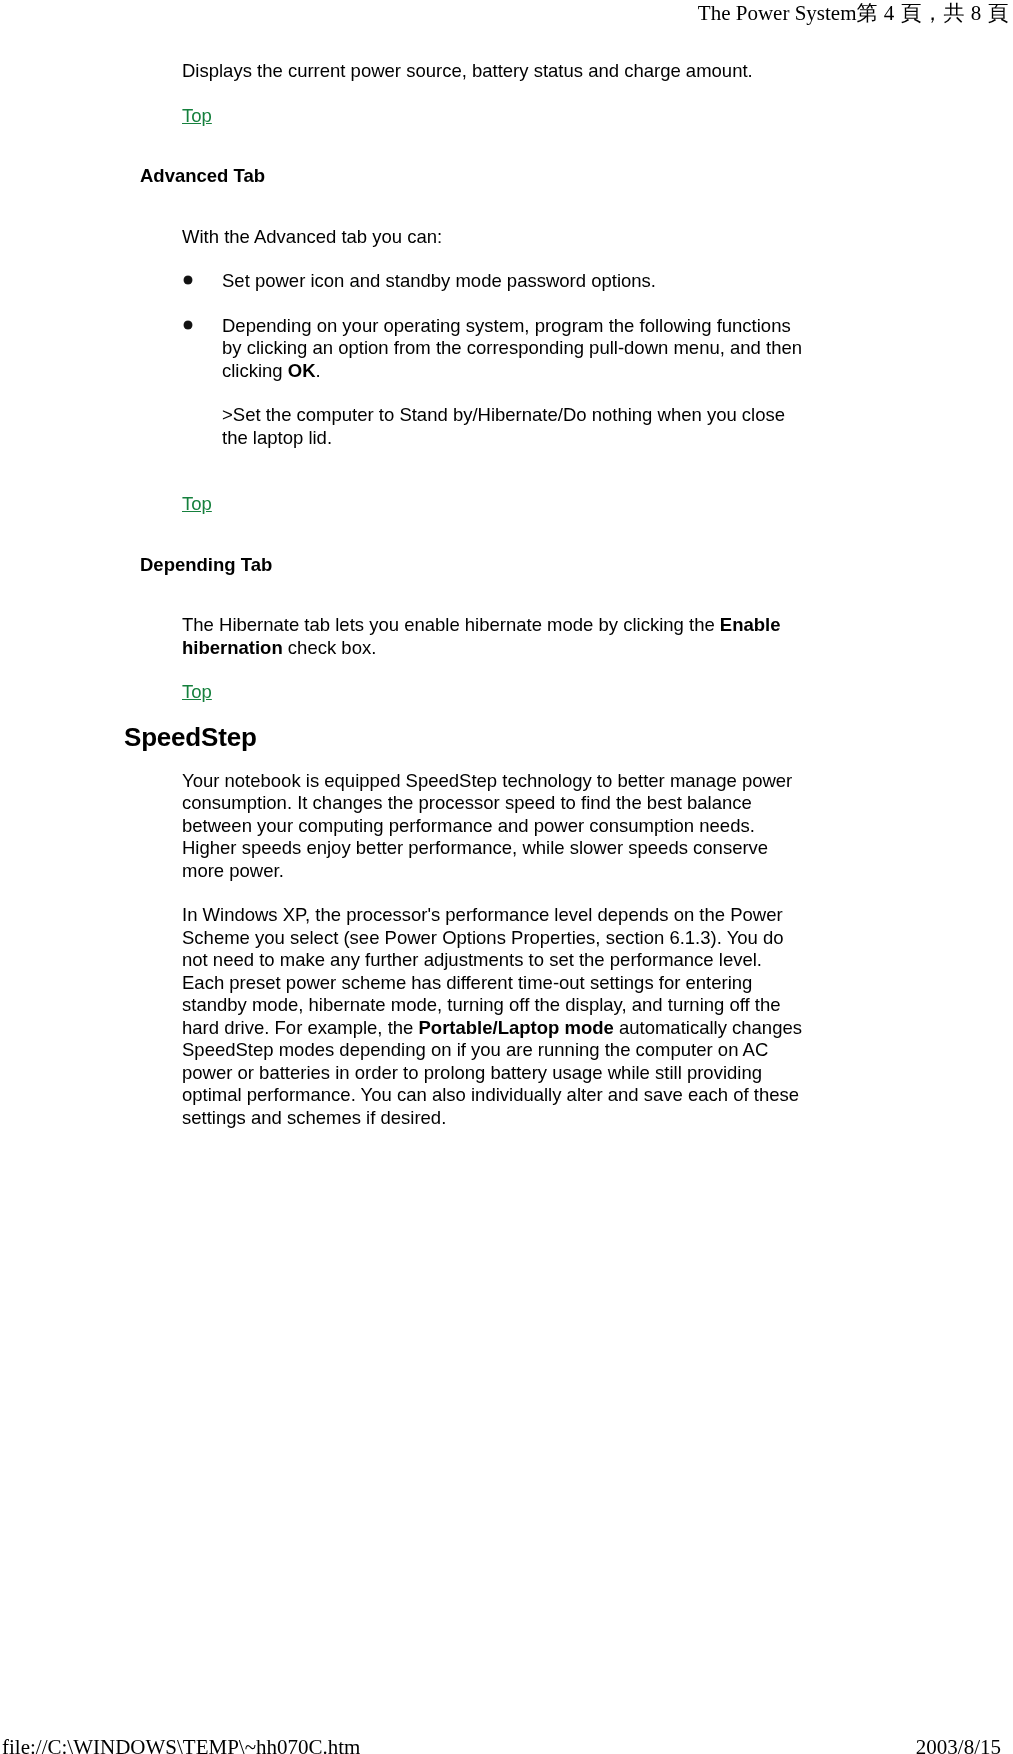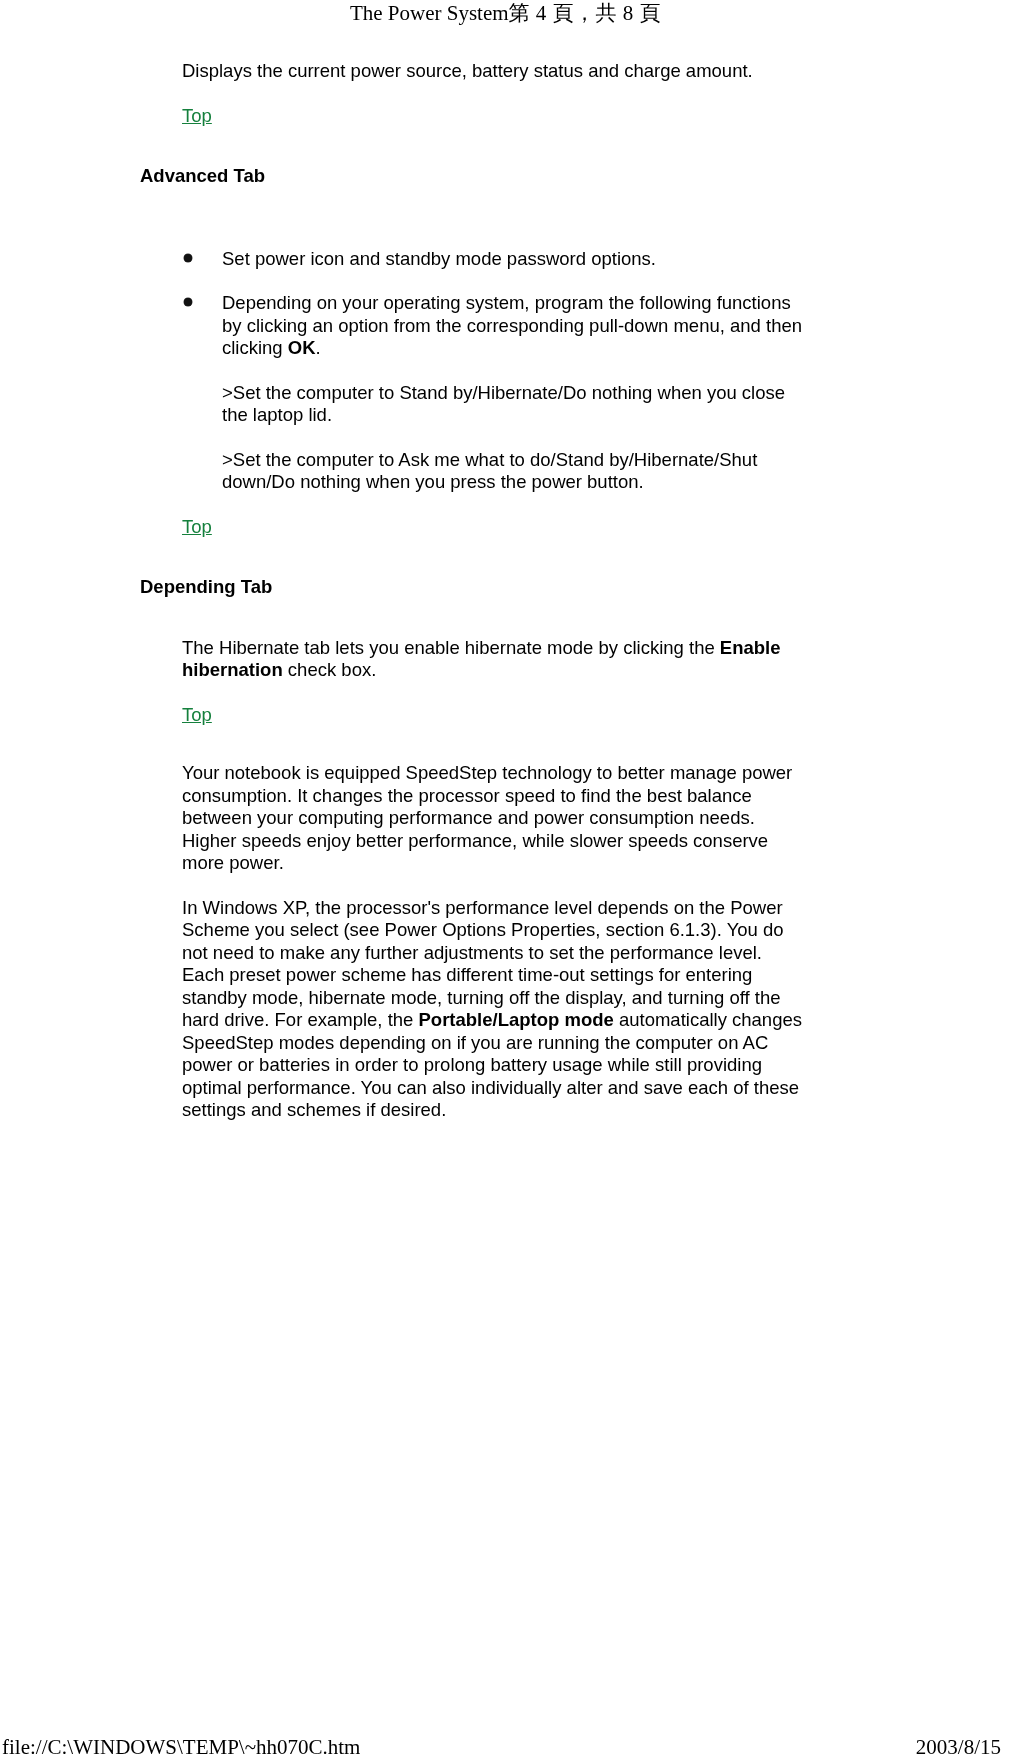--- a/index.html
+++ b/index.html
@@ -18,21 +18,21 @@
 
   
   .page-header {
     position: absolute;
     top: 0;
     left: 0;
     width: 1013px;
     height: 34px;
     display: flex;
     align-items: flex-start;
-    justify-content: center;
+    justify-content: flex-end;
     font-family: "Liberation Serif", serif;
     font-size: 21px;
     line-height: 26px;
     color: #000;
   }
   .page-header .left  { padding-left: 2px; white-space: nowrap; }
   .page-header .right { padding-right: 4px; white-space: nowrap; letter-spacing: 0.5px; }
 
   
   .content {
@@ -151,20 +151,23 @@
   </div>
 
   <div class="sp-22"></div>
 
   <div class="block lvl-h2">
     <h2 class="sec-head">Advanced Tab</h2>
   </div>
 
   <div class="sp-22"></div>
 
+  <div class="block lvl-body">
+    <p class="para">With the Advanced tab you can:</p>
+  </div>
 
   <div class="sp-22"></div>
 
   <ul class="bullets">
     <li>
       <span class="bullet-mark"></span>
       <span>Set power icon and standby mode password options.</span>
     </li>
     <li style="margin-top:22px;">
       <span class="bullet-mark"></span>
@@ -173,23 +176,20 @@
   </ul>
 
   <div class="sp-22"></div>
 
   <div class="block lvl-sub">
     <p class="para">&gt;Set the computer to Stand by/Hibernate/Do nothing when you close the laptop lid.</p>
   </div>
 
   <div class="sp-22"></div>
 
-  <div class="block lvl-sub">
-    <p class="para">&gt;Set the computer to Ask me what to do/Stand by/Hibernate/Shut down/Do nothing when you press the power button.</p>
-  </div>
 
   <div class="sp-22"></div>
 
   <div class="block lvl-link">
     <a class="top-link">Top</a>
   </div>
 
   <div class="sp-22"></div>
 
   <div class="block lvl-h2">
@@ -203,20 +203,23 @@
   </div>
 
   <div class="sp-22"></div>
 
   <div class="block lvl-link">
     <a class="top-link">Top</a>
   </div>
 
   <div class="sp-18"></div>
 
+  <div class="block lvl-h1">
+    <h1 class="big-head">SpeedStep</h1>
+  </div>
 
   <div class="sp-18"></div>
 
   <div class="block lvl-body">
     <p class="para">Your notebook is equipped SpeedStep technology to better manage power consumption. It changes the processor speed to find the best balance between your computing performance and power consumption needs. Higher speeds enjoy better performance, while slower speeds conserve more power.</p>
   </div>
 
   <div class="sp-22"></div>
 
   <div class="block lvl-body">

